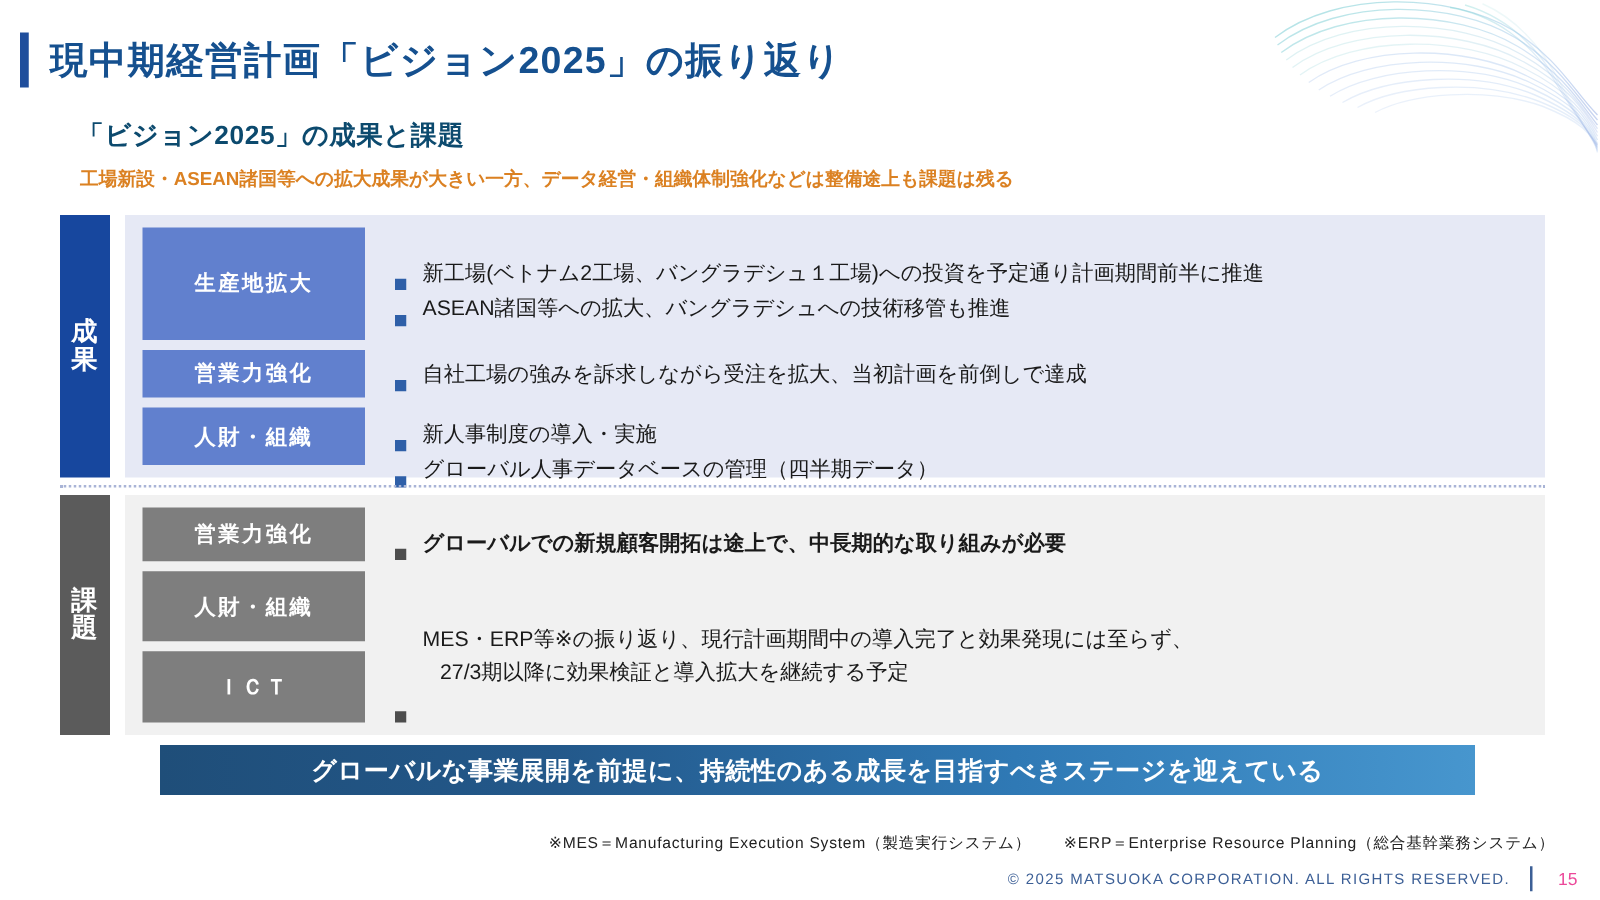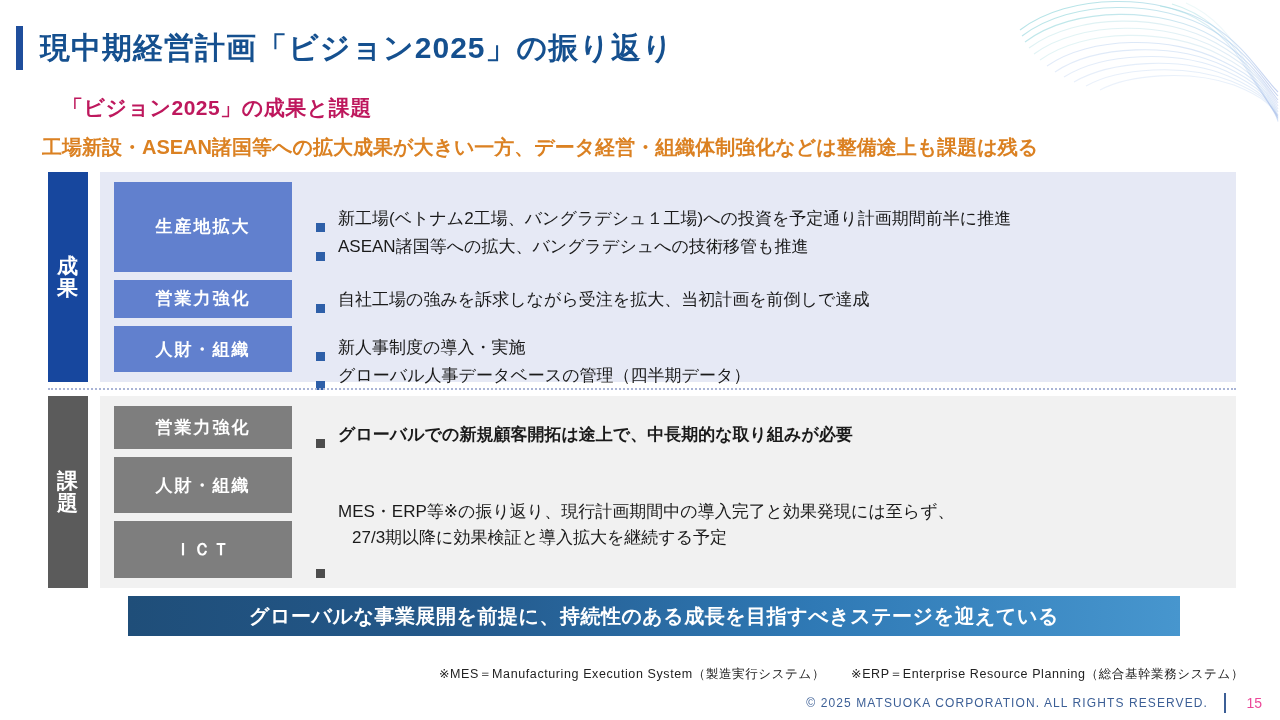--- a/index.html
+++ b/index.html
@@ -49,31 +49,31 @@
     letter-spacing: 1px;
     white-space: nowrap;
   }
 
   .subtitle {
     position: absolute;
     left: 62px;
     top: 94px;
     font-size: 21px;
     font-weight: bold;
-    color: #be185d;
+    color: #0c4a6e;
     letter-spacing: 0.5px;
     white-space: nowrap;
     text-align: right;
   }
 
   .lead {
     position: absolute;
-    left: 42px;
+    left: 64px;
     top: 134px;
-    font-size: 20px;
+    font-size: 15px;
     font-weight: bold;
     color: #DB8122;
     letter-spacing: 0px;
     white-space: nowrap;
   }
 
   
   .section {
     position: absolute;
     display: flex;

